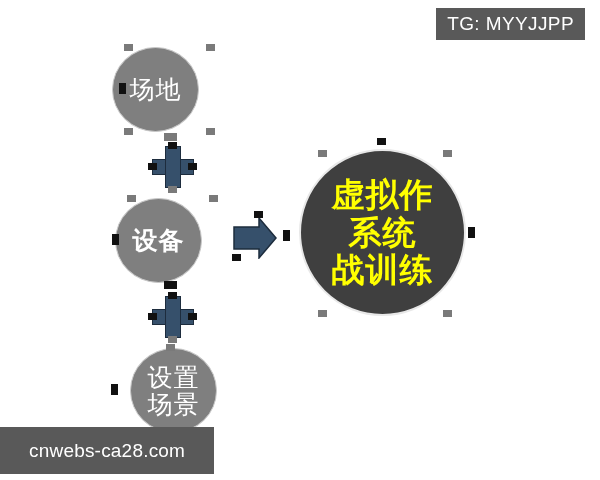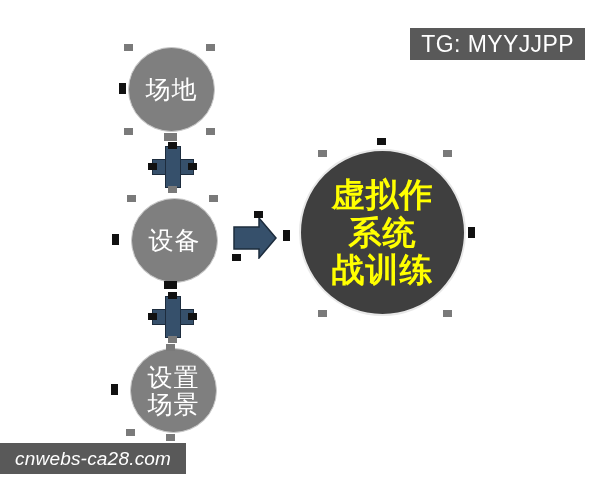--- a/index.html
+++ b/index.html
@@ -115,60 +115,58 @@
     color: #ffffff;
     display: flex;
     align-items: center;
     box-sizing: border-box;
   }
   #tg-badge {
     right: 15px;
     top: 8px;
     height: 28px;
     padding: 16px 11px;
-    font-size: 23px;
+    font-size: 19px;
     letter-spacing: 0.4px;
-    margin-top: 20px;
   }
   #watermark-badge {
     left: 0;
     bottom: 6px;
-    height: 31px;
-    padding: 0 15px;
+    height: 47px;
+    padding: 0 29px;
     font-size: 19px;
     letter-spacing: 0.2px;
-    font-style: italic;
   }
 </style>
 </head>
 <body>
 
 <div id="canvas">
 
-  <div class="node-circle" style="left:128px; top:47px; width:87px; height:85px;">
+  <div class="node-circle" style="left:112px; top:47px; width:87px; height:85px;">
     <span class="label-line">场地</span>
   </div>
   <div class="handle dark tall" style="left:119px; top:83px;"></div>
   <div class="handle" style="left:124px; top:44px;"></div>
   <div class="handle" style="left:206px; top:44px;"></div>
   <div class="handle" style="left:124px; top:128px;"></div>
   <div class="handle" style="left:206px; top:128px;"></div>
   <div class="handle wide" style="left:164px; top:133px;"></div>
 
   <div class="plus-shape" style="left:152px; top:146px;">
     <div class="bar bar-h"></div>
     <div class="bar bar-v"></div>
     <div class="inner"></div>
   </div>
   <div class="handle dark" style="left:168px; top:142px;"></div>
   <div class="handle dark" style="left:148px; top:163px;"></div>
   <div class="handle dark" style="left:188px; top:163px;"></div>
   <div class="handle" style="left:168px; top:186px;"></div>
 
-  <div class="node-circle" style="left:131px; top:198px; width:87px; height:85px;">
+  <div class="node-circle" style="left:115px; top:198px; width:87px; height:85px;font-weight:bold;">
     <span class="label-line">设备</span>
   </div>
   <div class="handle dark tall" style="left:112px; top:234px;"></div>
   <div class="handle" style="left:127px; top:195px;"></div>
   <div class="handle" style="left:209px; top:195px;"></div>
   <div class="handle dark wide" style="left:164px; top:281px;"></div>
 
   <div class="arrow-shape">
     <svg width="44" height="42" viewBox="0 0 44 42">
       <path d="M1,10 L26,10 L26,1 L43,21 L26,41 L26,32 L1,32 Z" fill="#36506b" stroke="#1d2c3d" stroke-width="1.5"></path>

